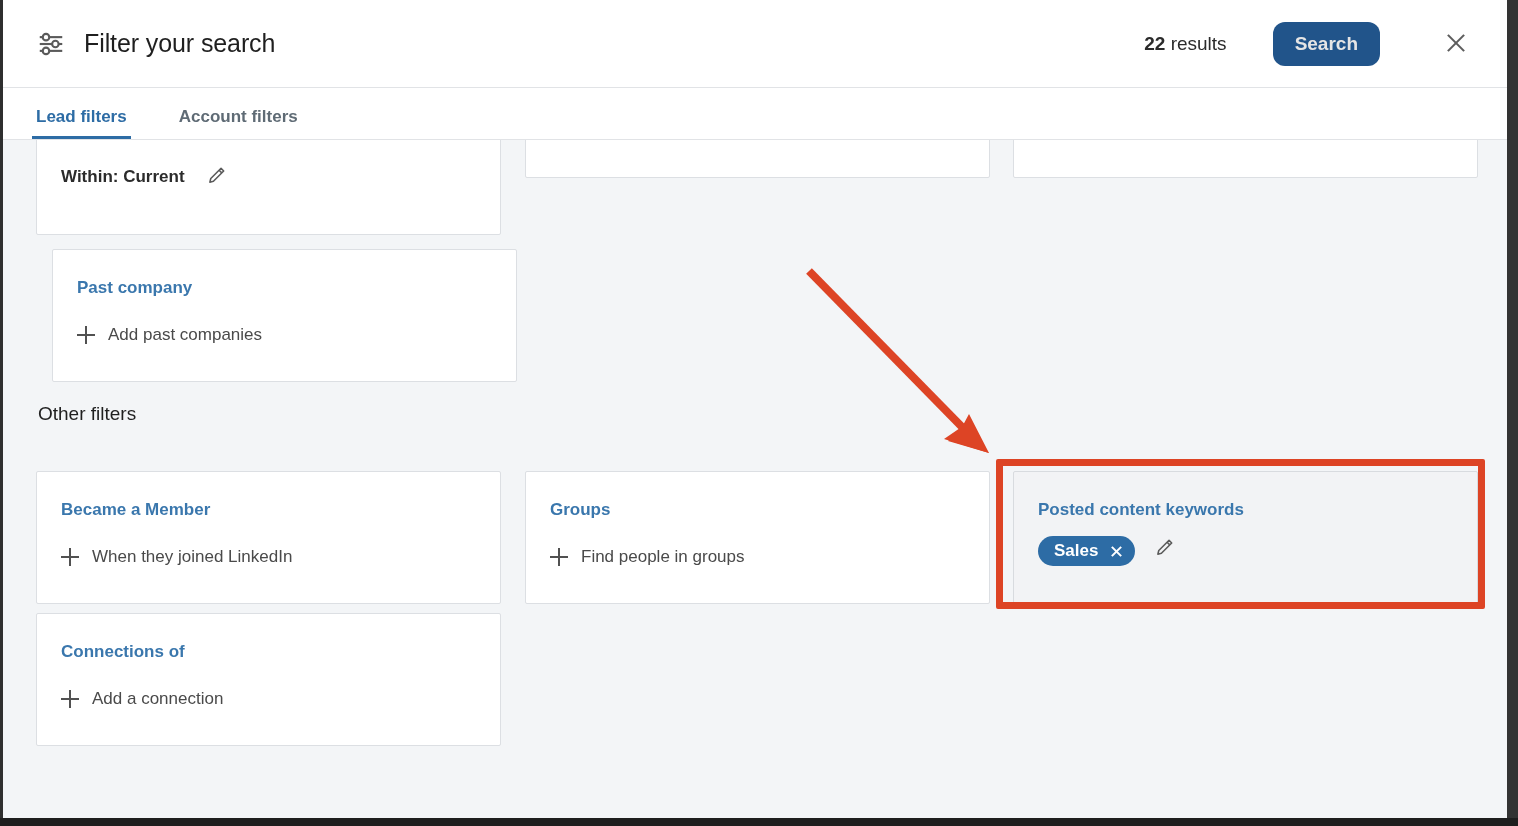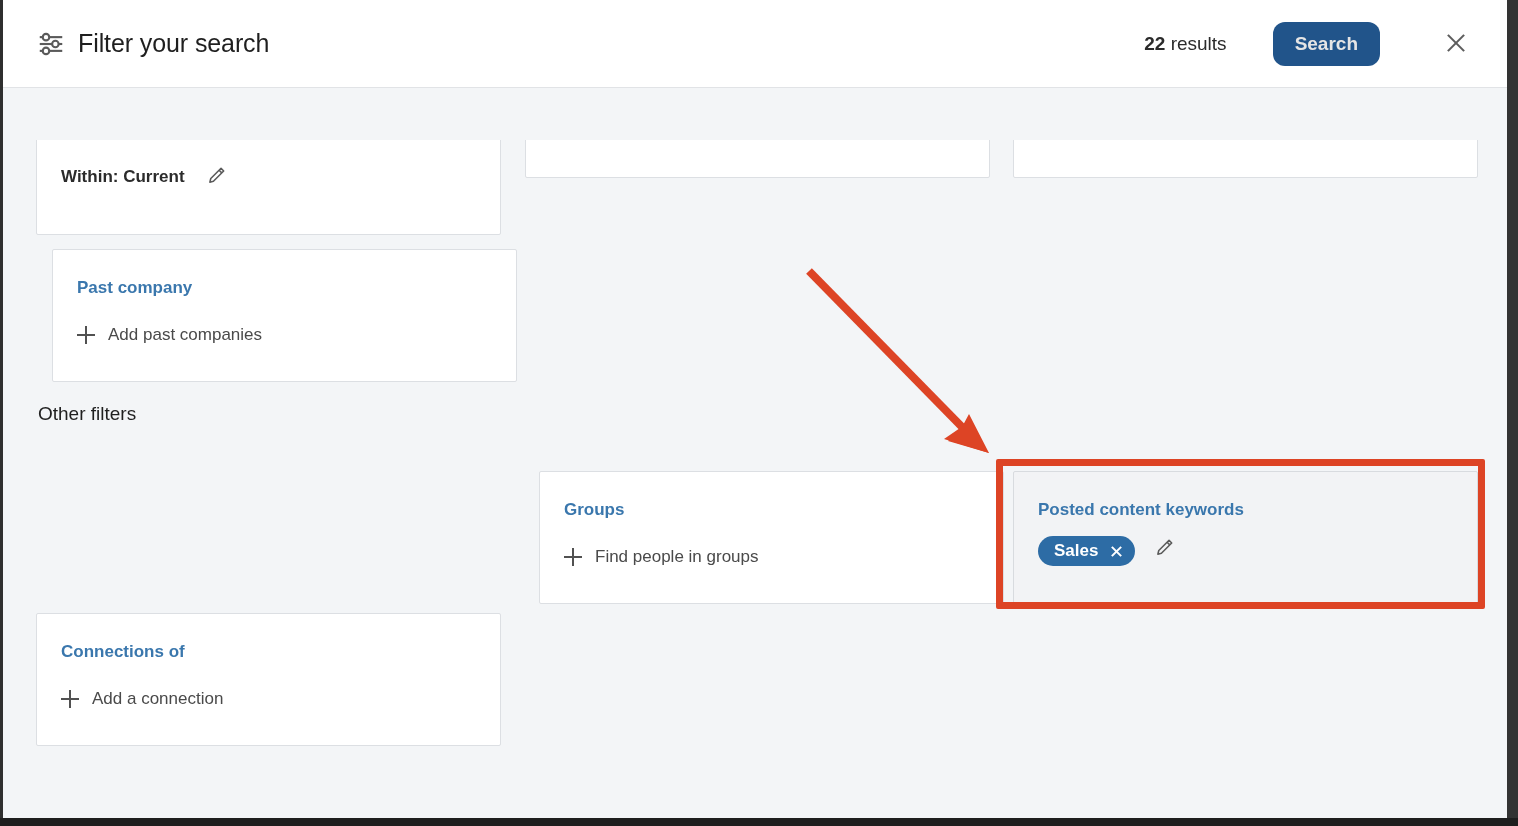--- a/index.html
+++ b/index.html
@@ -51,21 +51,21 @@
     display: flex; align-items: center;
   }
 
   .filter-icon {
     margin-left: 33px;
     width: 30px; height: 30px;
     display: flex; align-items: center; justify-content: center;
   }
 
   .header-title {
-    margin-left: 12px;
+    margin-left: 18px;
     font-size: 25px;
     font-weight: 400;
     color: #1f1f1f;
     letter-spacing: -0.1px;
   }
 
   .header-right {
     position: absolute; right: 0; top: 0;
     height: 88px;
     display: flex; align-items: center; gap: 28px;
@@ -287,20 +287,24 @@
           <span>
             <svg width="26" height="26" viewBox="0 0 24 24">
               <line x1="4.5" y1="4.5" x2="19.5" y2="19.5" stroke="#5c5c5c" stroke-width="1.9"></line>
               <line x1="19.5" y1="4.5" x2="4.5" y2="19.5" stroke="#5c5c5c" stroke-width="1.9"></line>
             </svg>
           </span>
         </button>
       </div>
     </div>
 
+    <div class="tabs">
+      <button class="tab active">Lead filters</button>
+      <button class="tab">Account filters</button>
+    </div>
 
     <div class="filter-body">
 
       <div class="card" style="left:33px; top:-62px; width:465px; height:157px;">
 
         <div class="within-row" style="top:85px;">
           <span class="within-text">Within: Current</span>
           <button class="pencil-btn">
             <span>
               <svg width="22" height="22" viewBox="0 0 24 24">
@@ -323,22 +327,29 @@
       <div class="card" style="left:49px; top:109px; width:465px; height:133px;">
         <div class="card-title">Past company</div>
         <div class="card-add" style="top:75px;">
           <span class="plus"></span>
           <span>Add past companies</span>
         </div>
       </div>
 
       <div class="section-heading" style="left:35px; top:263px;">Other filters</div>
 
-
-      <div class="card" style="left:536px; top:331px; width:465px; height:133px;">
+      <div class="card" style="left:33px; top:331px; width:465px; height:133px;">
+        <div class="card-title">Became a Member</div>
+        <div class="card-add" style="top:75px;">
+          <span class="plus"></span>
+          <span>When they joined LinkedIn</span>
+        </div>
+      </div>
+
+      <div class="card" style="left:522px; top:331px; width:465px; height:133px;">
         <div class="card-title">Groups</div>
         <div class="card-add" style="top:75px;">
           <span class="plus"></span>
           <span>Find people in groups</span>
         </div>
       </div>
 
       <div class="card highlighted" style="left:1010px; top:331px; width:465px; height:133px;">
         <div class="card-title">Posted content keywords</div>
         <div class="pill-row">

